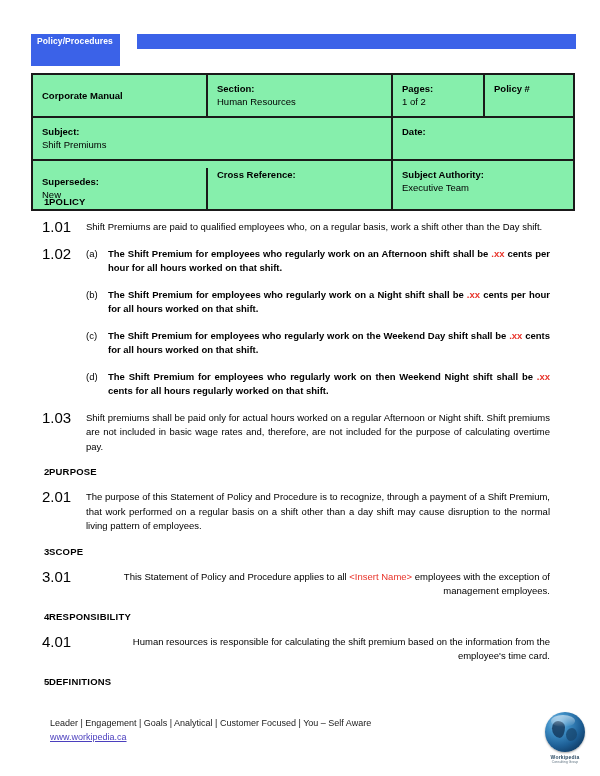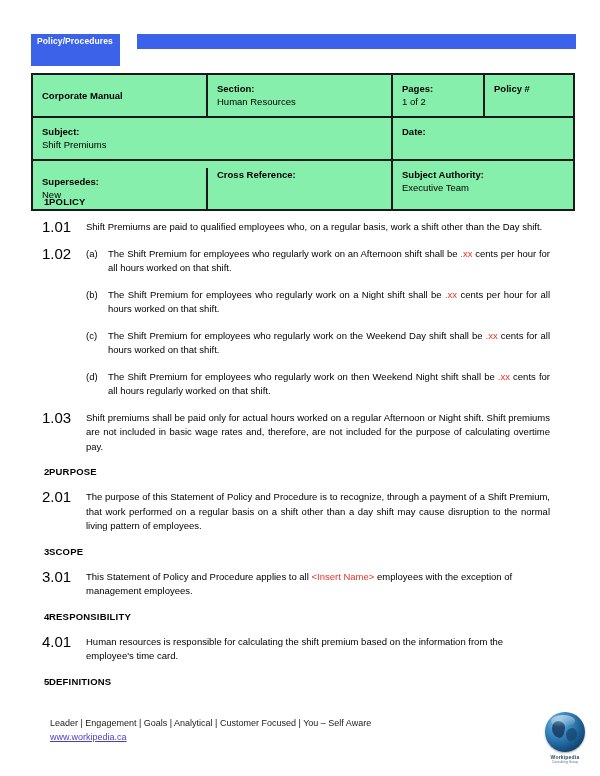--- a/index.html
+++ b/index.html
@@ -133,42 +133,42 @@
     flex: none;
   }
   .clause .ctext {
     width: 488px;
     font-size: 9.5px;
     line-height: 14.5px;
     text-align: justify;
     box-sizing: border-box;
     padding-right: 24px;
   }
-  .clause.nojust .ctext { text-align: left; }
+  .clause.nojust .ctext { text-align: right; }
 
   .sublist { margin: 0; }
   .subitem {
     display: flex;
     margin-bottom: 12px;
   }
   .subitem:last-child { margin-bottom: 0; }
   .subitem .slabel {
     width: 22px;
     flex: none;
     font-size: 9.5px;
     line-height: 14.5px;
   }
   .subitem .stext {
     font-size: 9.5px;
     line-height: 14.5px;
     text-align: justify;
     flex: 1;
   }
   .clause.with-sub .ctext { padding-right: 0; width: 488px; }
-  .clause.with-sub .subitem .stext { padding-right: 24px; }
+  .clause.with-sub .subitem .stext { padding-right: 24px; font-weight: bold; }
 
   .red { color: #E8332A; }
 
   
   .footer {
     position: absolute;
     left: 12px;
     top: 712px;
     width: 600px;
     height: 64px;

